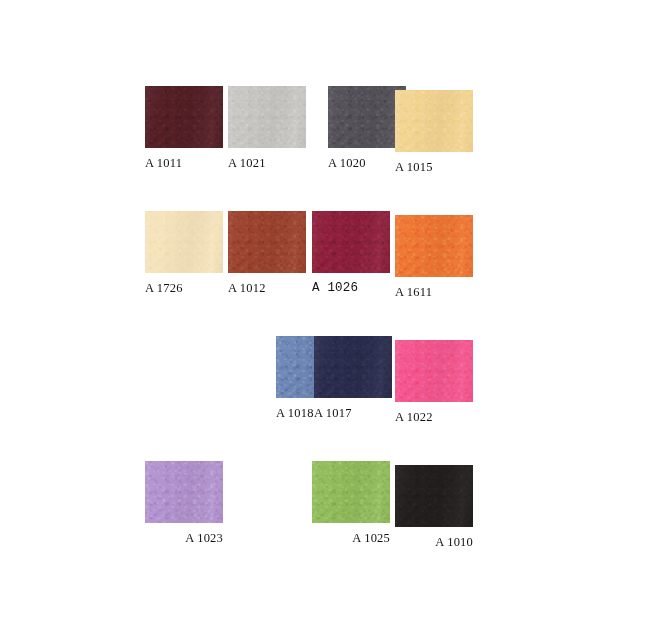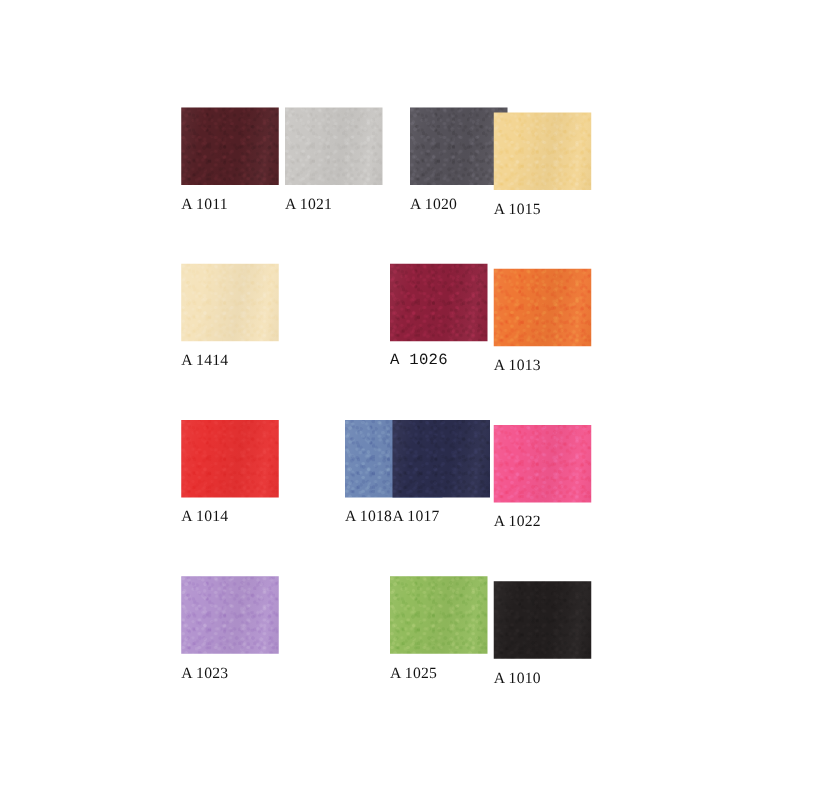--- a/index.html
+++ b/index.html
@@ -115,50 +115,50 @@
         <div class="swatch-label">A 1020</div>
       </div>
       <div class="swatch-cell" style="left: 395px; top: 4px;">
         <div class="swatch-chip" style="width: 78px; height: 62px; background-color: rgb(243, 213, 147);"></div>
         <div class="swatch-label">A 1015</div>
       </div>
     </div>
     <div class="swatch-row" style="top: 211px;">
       <div class="swatch-cell" style="left: 145px; top: 0px;">
         <div class="swatch-chip" style="width: 78px; height: 62px; background-color: rgb(245, 227, 187);"></div>
-        <div class="swatch-label">A 1414</div>
+        <div class="swatch-label">A 1726</div>
+      </div>
+      <div class="swatch-cell" style="left: 228px; top: 0px;">
+        <div class="swatch-chip" style="width: 78px; height: 62px; background-color: rgb(156, 68, 48);"></div>
+        <div class="swatch-label">A 1012</div>
       </div>
       <div class="swatch-cell" style="left: 312px; top: 0px; font-family: Liberation Mono, monospace;">
         <div class="swatch-chip" style="width: 78px; height: 62px; background-color: rgb(142, 32, 60);"></div>
         <div class="swatch-label">A 1026</div>
       </div>
       <div class="swatch-cell" style="left: 395px; top: 4px;">
         <div class="swatch-chip" style="width: 78px; height: 62px; background-color: rgb(239, 119, 52);"></div>
-        <div class="swatch-label">A 1013</div>
+        <div class="swatch-label">A 1611</div>
       </div>
     </div>
     <div class="swatch-row" style="top: 336px;">
-      <div class="swatch-cell" style="left: 145px; top: 0px;">
-        <div class="swatch-chip" style="width: 78px; height: 62px; background-color: rgb(232, 50, 50);"></div>
-        <div class="swatch-label">A 1014</div>
-      </div>
       <div class="swatch-cell" style="left: 228px; top: 0px; margin-left: 48px;">
         <div class="swatch-chip" style="width: 78px; height: 62px; background-color: rgb(110, 135, 181);"></div>
         <div class="swatch-label">A 1018</div>
       </div>
       <div class="swatch-cell" style="left: 314px; top: 0px;">
         <div class="swatch-chip" style="width: 78px; height: 62px; background-color: rgb(43, 45, 78);"></div>
         <div class="swatch-label">A 1017</div>
       </div>
       <div class="swatch-cell" style="left: 395px; top: 4px;">
         <div class="swatch-chip" style="width: 78px; height: 62px; background-color: rgb(244, 87, 143);"></div>
         <div class="swatch-label">A 1022</div>
       </div>
     </div>
-    <div class="swatch-row" style="top: 461px;">
+    <div class="swatch-row" style="top: 461px; text-align: right;">
       <div class="swatch-cell" style="left: 145px; top: 0px;">
         <div class="swatch-chip" style="width: 78px; height: 62px; background-color: rgb(179, 148, 207);"></div>
         <div class="swatch-label">A 1023</div>
       </div>
       <div class="swatch-cell" style="left: 312px; top: 0px;">
         <div class="swatch-chip" style="width: 78px; height: 62px; background-color: rgb(146, 188, 93);"></div>
         <div class="swatch-label">A 1025</div>
       </div>
       <div class="swatch-cell" style="left: 395px; top: 4px;">
         <div class="swatch-chip" style="width: 78px; height: 62px; background-color: rgb(35, 31, 31);"></div>

